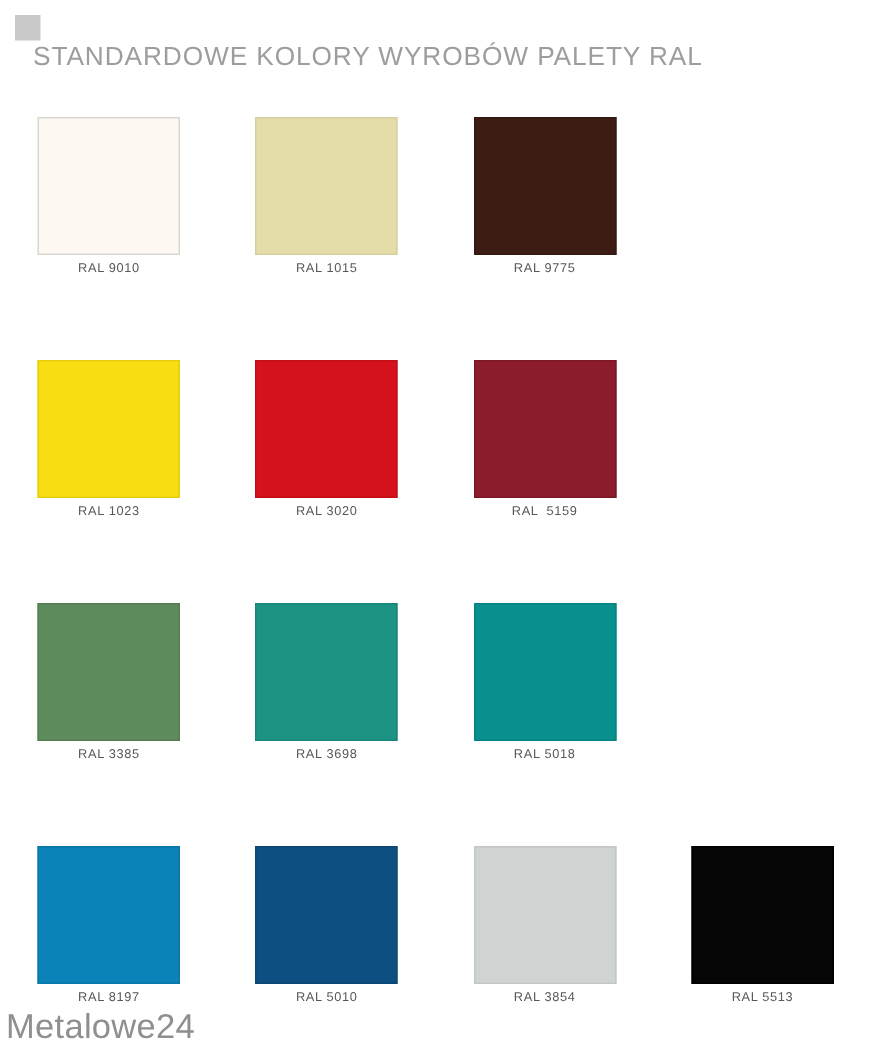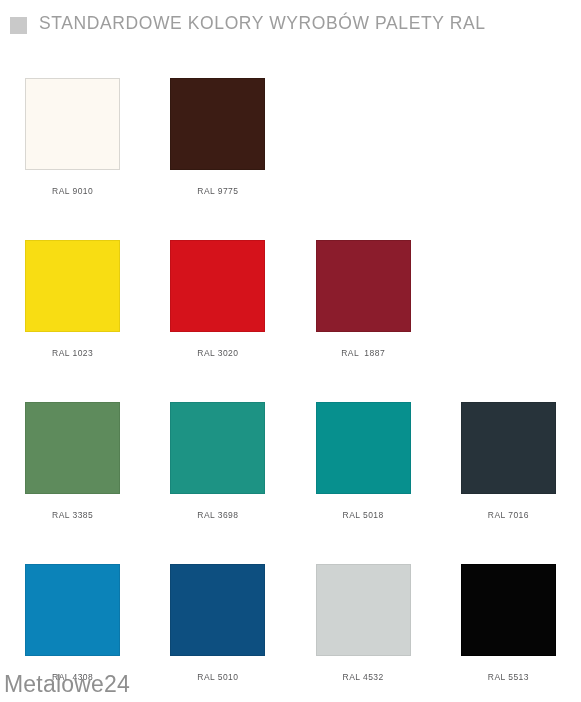--- a/index.html
+++ b/index.html
@@ -11,24 +11,25 @@
     height: 702px;
     background: #ffffff;
     font-family: "Liberation Sans", sans-serif;
     overflow: hidden;
     position: relative;
   }
 
   
   .header {
     display: flex;
-    align-items: flex-end;
-    padding: 24px 0 0 10px;
+    align-items: flex-start;
+    padding: 10px 0 0 10px;
     height: 34px;
     box-sizing: border-box;
+    flex-direction: column;
   }
   .header-icon {
     width: 17px;
     height: 17px;
     background: #c9c9c9;
     display: inline-block;
     flex: 0 0 auto;
   }
   .header-title {
     margin-left: 12px;
@@ -56,21 +57,21 @@
     display: flex;
     flex-direction: column;
     align-items: center;
   }
   .swatch-chip {
     width: 95px;
     height: 92px;
     box-sizing: border-box;
   }
   .swatch-label {
-    margin-top: 16px;
+    margin-top: 3px;
     font-size: 8.5px;
     letter-spacing: 0.45px;
     color: #58585a;
     white-space: pre;
     text-align: center;
   }
 
   
   .footer {
     position: absolute;
@@ -93,71 +94,71 @@
 </div>
 
 <div class="palette">
 
   <div class="palette-row">
     <div class="swatch-cell">
       <div class="swatch-chip" style="background: rgb(253, 249, 242); border: 1px solid rgb(217, 215, 210);"></div>
       <div class="swatch-label">RAL 9010</div>
     </div>
     <div class="swatch-cell">
+      <div class="swatch-chip" style="background: rgb(229, 221, 169); border: 1px solid rgb(214, 207, 157);"></div>
+      <div class="swatch-label">RAL 1015</div>
+    </div>
+    <div class="swatch-cell">
       <div class="swatch-chip" style="background: rgb(60, 28, 20); border: 1px solid rgb(51, 24, 16);"></div>
       <div class="swatch-label">RAL 9775</div>
     </div>
   </div>
 
   <div class="palette-row">
     <div class="swatch-cell">
       <div class="swatch-chip" style="background: rgb(248, 221, 19); border: 1px solid rgb(230, 205, 15);"></div>
       <div class="swatch-label">RAL 1023</div>
     </div>
     <div class="swatch-cell">
       <div class="swatch-chip" style="background: rgb(213, 18, 27); border: 1px solid rgb(194, 15, 23);"></div>
       <div class="swatch-label">RAL 3020</div>
     </div>
     <div class="swatch-cell">
       <div class="swatch-chip" style="background: rgb(139, 28, 44); border: 1px solid rgb(124, 24, 37);"></div>
-      <div class="swatch-label">RAL  1887</div>
+      <div class="swatch-label">RAL  5159</div>
     </div>
   </div>
 
   <div class="palette-row">
     <div class="swatch-cell">
       <div class="swatch-chip" style="background: rgb(94, 139, 92); border: 1px solid rgb(84, 127, 82);"></div>
       <div class="swatch-label">RAL 3385</div>
     </div>
     <div class="swatch-cell">
       <div class="swatch-chip" style="background: rgb(29, 147, 132); border: 1px solid rgb(24, 134, 122);"></div>
       <div class="swatch-label">RAL 3698</div>
     </div>
     <div class="swatch-cell">
       <div class="swatch-chip" style="background: rgb(7, 144, 142); border: 1px solid rgb(6, 131, 131);"></div>
       <div class="swatch-label">RAL 5018</div>
     </div>
-    <div class="swatch-cell">
-      <div class="swatch-chip" style="background: rgb(39, 51, 58); border: 1px solid rgb(34, 45, 51);"></div>
-      <div class="swatch-label">RAL 7016</div>
-    </div>
   </div>
 
   <div class="palette-row">
     <div class="swatch-cell">
       <div class="swatch-chip" style="background: rgb(11, 131, 185); border: 1px solid rgb(10, 119, 169);"></div>
-      <div class="swatch-label">RAL 4308</div>
+      <div class="swatch-label">RAL 8197</div>
     </div>
     <div class="swatch-cell">
       <div class="swatch-chip" style="background: rgb(13, 79, 128); border: 1px solid rgb(11, 71, 115);"></div>
       <div class="swatch-label">RAL 5010</div>
     </div>
     <div class="swatch-cell">
       <div class="swatch-chip" style="background: rgb(207, 211, 210); border: 1px solid rgb(194, 198, 197);"></div>
-      <div class="swatch-label">RAL 4532</div>
+      <div class="swatch-label">RAL 3854</div>
     </div>
     <div class="swatch-cell">
       <div class="swatch-chip" style="background: rgb(5, 5, 5); border: 1px solid rgb(0, 0, 0);"></div>
       <div class="swatch-label">RAL 5513</div>
     </div>
   </div>
 
 </div>
 
 <div class="footer">

